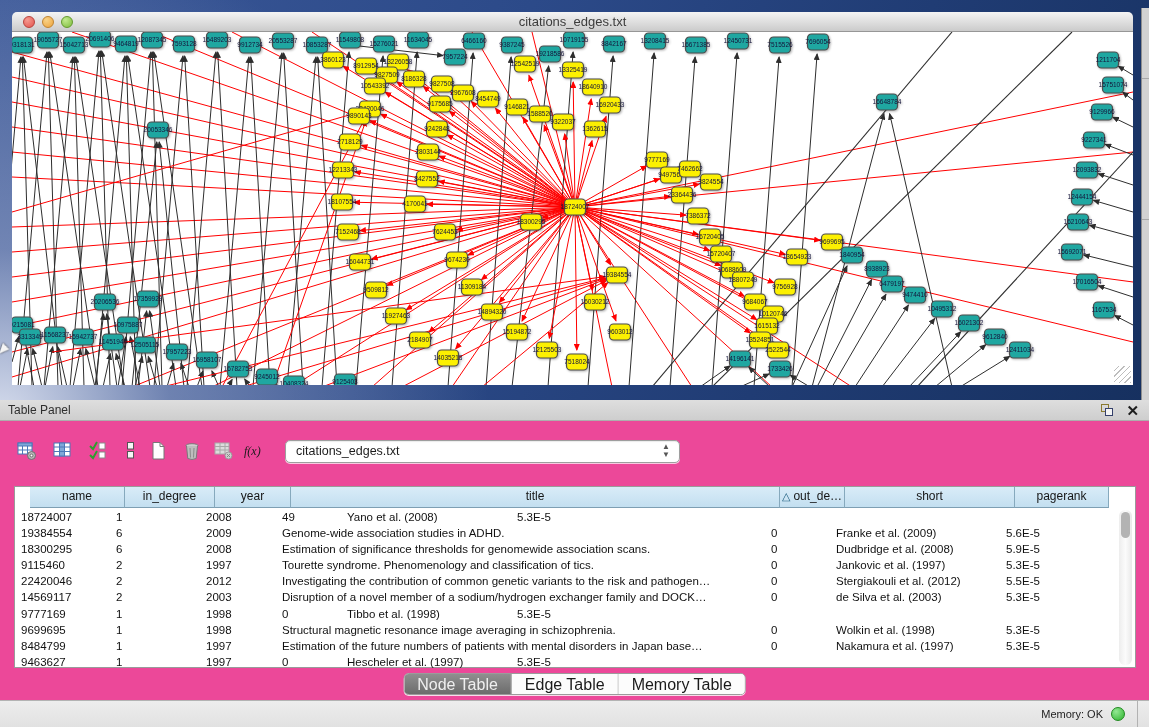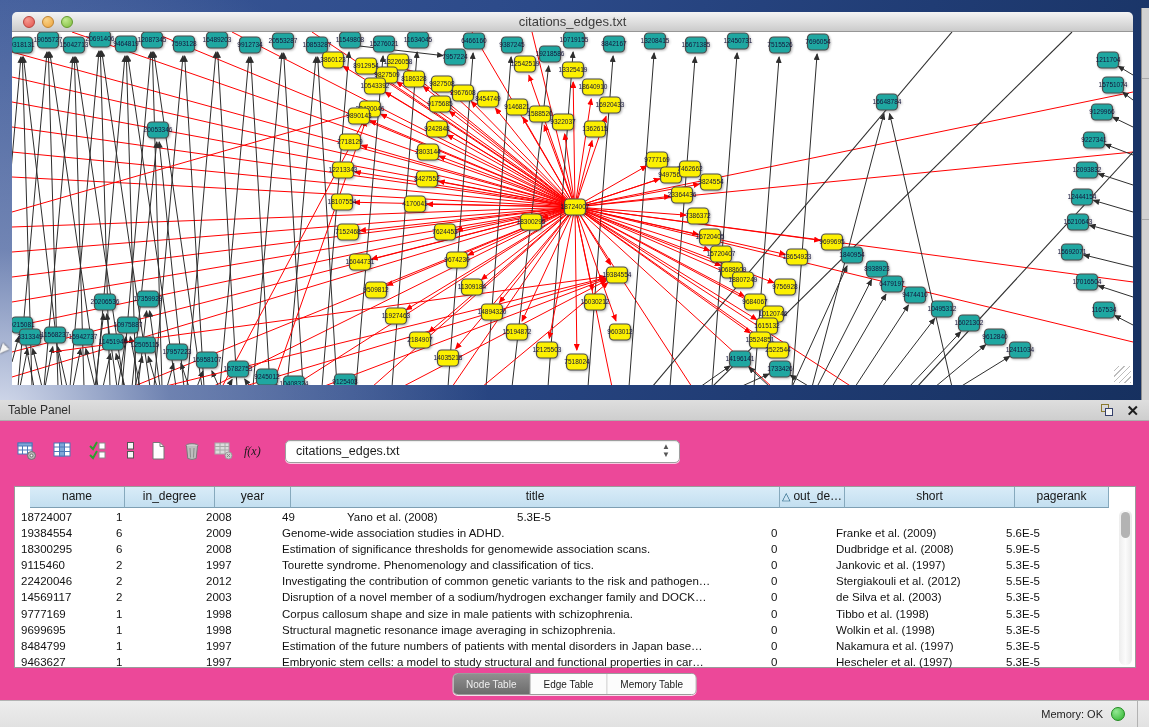--- a/index.html
+++ b/index.html
@@ -54,21 +54,21 @@
   .th .sort { color:#1d5d7e; font-size:11px; }
   .c0{width:95px}.c1{width:90px}.c2{width:76px}.c3{width:489px}.c4{width:65px}.c5{width:170px}.c6{width:94px}
   .rows { position:absolute; left:0; top:22px; width:1104px; }
   .tr { display:flex; height:16.1px; }
   .td { font-size:11.5px; line-height:16px; color:#111; padding-left:6px; white-space:nowrap; overflow:hidden; }
   .vscroll { position:absolute; right:3px; top:23px; width:13px; height:155px; background:linear-gradient(to right,#ededed,#fbfbfb,#e9e9e9); border-radius:6px; }
   .vthumb { position:absolute; left:2px; top:2px; width:9px; height:26px; background:#b3b3b3; border-radius:5px; }
 
   .tp-tabs { position:absolute; top:273px; left:50%; transform:translateX(-50%); display:flex; height:22px;
     border:1px solid #9b9b9b; border-radius:5px; overflow:hidden; background:#fcfcfc; box-shadow:0 1px 0 rgba(255,255,255,.8); }
-  .tab { padding:0 13px; line-height:21px; font-size:10px; color:#1a1a1a; border-right:1px solid #bdbdbd; background:#fcfcfc; }
+  .tab { padding:0 13px; line-height:21px; font-size:16px; color:#1a1a1a; border-right:1px solid #bdbdbd; background:#fcfcfc; }
   .tab:last-child { border-right:none; }
   .tab.sel { background:linear-gradient(#8f8f8f,#6c6c6c); color:#efefef; border-right:1px solid #5f5f5f; }
 
   
   .statusbar { position:absolute; left:0; top:700px; width:1149px; height:39px;
     background:linear-gradient(#ededed,#dcdcdc); border-top:1px solid #b3b3b3; }
   .mem-label { position:absolute; right:46px; top:7px; font-size:11px; color:#222; }
   .mem-dot { position:absolute; right:24px; top:6px; width:14px; height:14px; border-radius:50%;
     background:radial-gradient(circle at 35% 30%, #93e893, #2eb42e); border:1px solid #1f8a1f; }
   .status-sep { position:absolute; right:11px; top:0; bottom:0; width:1px; background:#b2b2b2; }
@@ -950,21 +950,20 @@
           <div class="td c2">2003</div>
           <div class="td c3">Disruption of a novel member of a sodium/hydrogen exchanger family and DOCK…</div>
           <div class="td c4">0</div>
           <div class="td c5">de Silva et al. (2003)</div>
           <div class="td c6">5.3E-5</div>
         </div>
         <div class="tr">
           <div class="td c0">9777169</div>
           <div class="td c1">1</div>
           <div class="td c2">1998</div>
-          <div class="td c3">Corpus callosum shape and size in male patients with schizophrenia.</div>
           <div class="td c4">0</div>
           <div class="td c5">Tibbo et al. (1998)</div>
           <div class="td c6">5.3E-5</div>
         </div>
         <div class="tr">
           <div class="td c0">9699695</div>
           <div class="td c1">1</div>
           <div class="td c2">1998</div>
           <div class="td c3">Structural magnetic resonance image averaging in schizophrenia.</div>
           <div class="td c4">0</div>
@@ -977,21 +976,20 @@
           <div class="td c2">1997</div>
           <div class="td c3">Estimation of the future numbers of patients with mental disorders in Japan base…</div>
           <div class="td c4">0</div>
           <div class="td c5">Nakamura et al. (1997)</div>
           <div class="td c6">5.3E-5</div>
         </div>
         <div class="tr">
           <div class="td c0">9463627</div>
           <div class="td c1">1</div>
           <div class="td c2">1997</div>
-          <div class="td c3">Embryonic stem cells: a model to study structural and functional properties in car…</div>
           <div class="td c4">0</div>
           <div class="td c5">Hescheler et al. (1997)</div>
           <div class="td c6">5.3E-5</div>
         </div>
       </div>
     <div class="vscroll">
         <div class="vthumb"></div>
       </div>
   </div>
 

